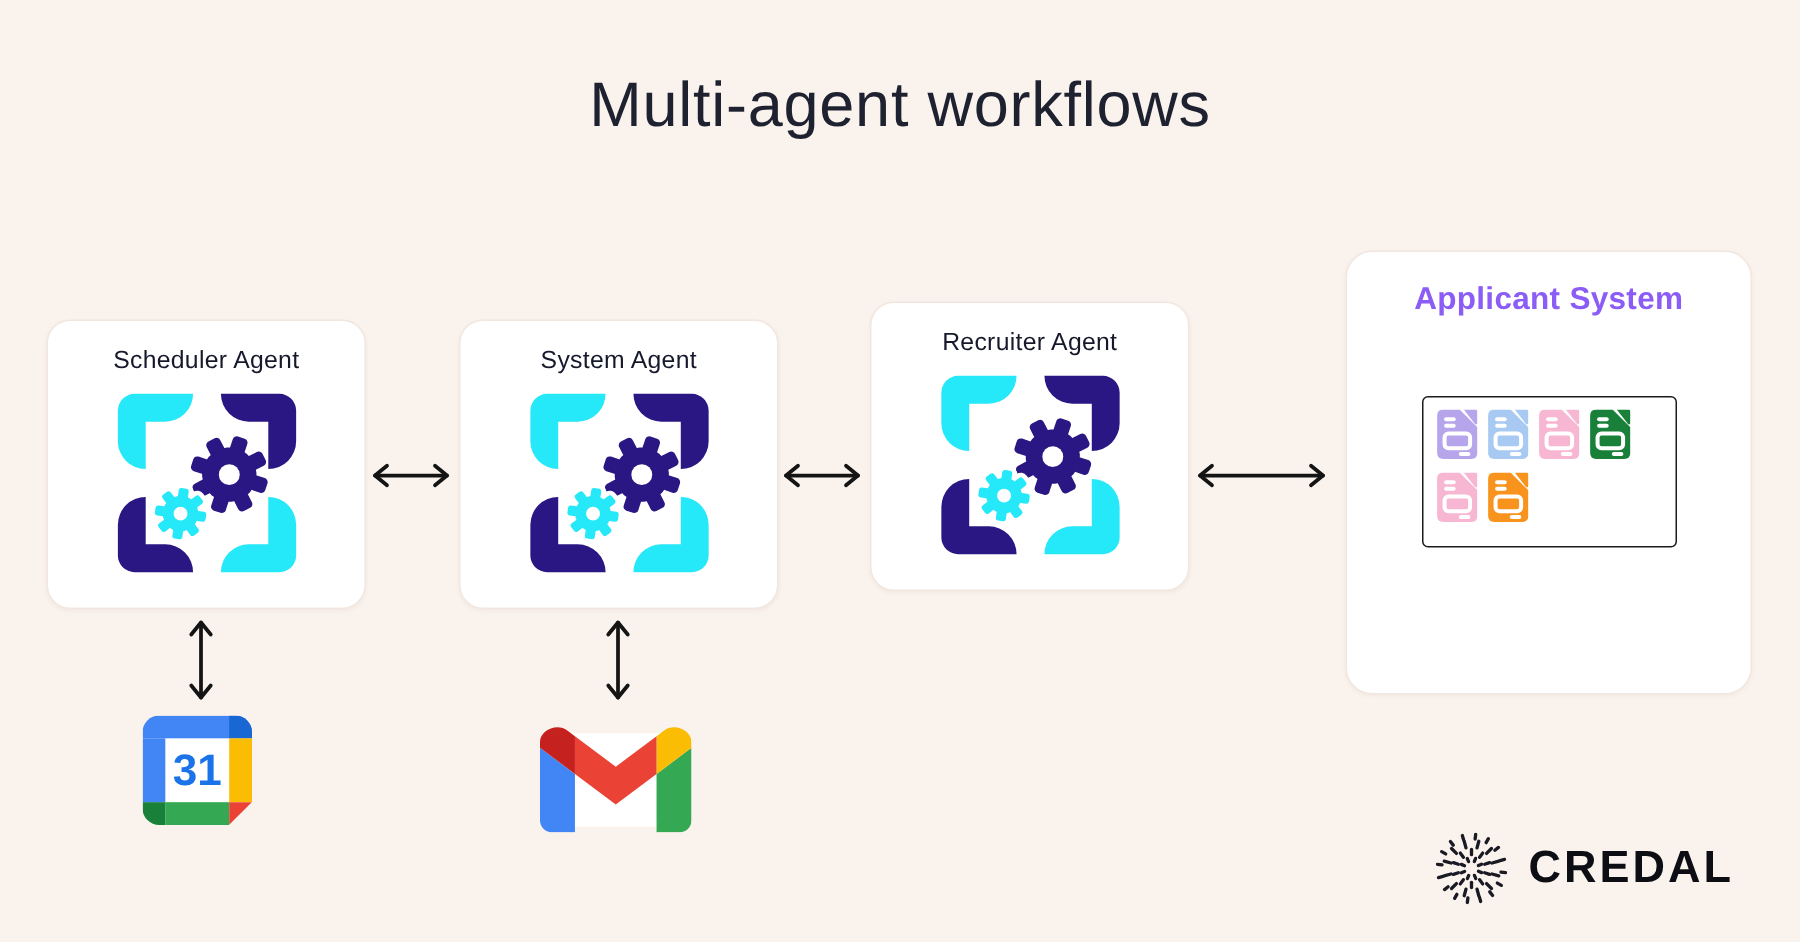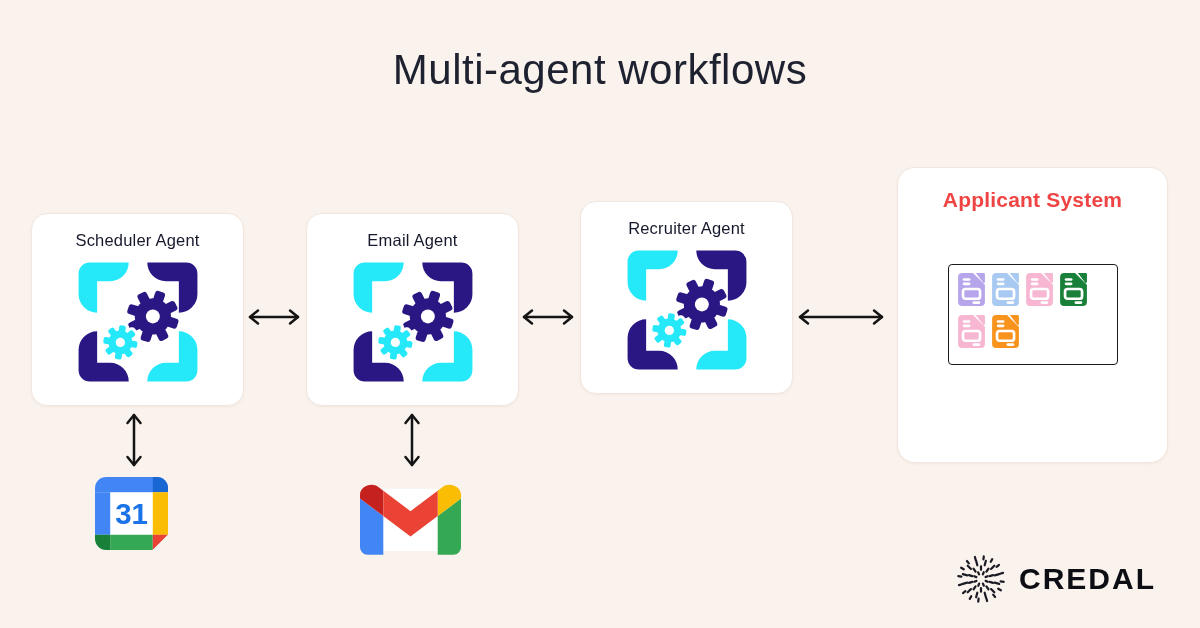--- a/index.html
+++ b/index.html
@@ -25,21 +25,21 @@
   .agent-card{width:213px;height:193px;display:flex;flex-direction:column;align-items:center;}
   .agent-card .agent-label{
     margin-top:17px;font-size:16.5px;font-weight:500;letter-spacing:.2px;
     color:#16192c;
     text-align:center;
   }
   .agent-card svg.agent-icon{margin-top:7px;}
   .applicant-card{left:897px;top:167px;width:271px;height:296px;border-radius:18px;}
   .applicant-title{
     margin:20px 0 0 0;text-align:center;font-size:21px;font-weight:700;
-    letter-spacing:.2px;color:#ef4444;
+    letter-spacing:.2px;color:#8b5cf6;
   }
   .docs-frame{
     position:absolute;left:50px;top:96px;width:170px;height:101px;
     border:1.3px solid #1b1b1b;border-radius:4px;background:#fff;
     box-sizing:border-box;padding:8px 0 0 9px;
   }
   .docs-grid{display:flex;flex-wrap:wrap;column-gap:7px;row-gap:9px;width:143px;}
   .doc{width:27px;height:33px;display:block;}
   .arrow{position:absolute;}
   .arrow line,.arrow polyline{
@@ -93,21 +93,21 @@
   <h1 class="page-title">Multi-agent workflows</h1>
 
   <section class="card agent-card" style="left:31px;top:213px;">
     <div class="agent-label">Scheduler Agent</div>
     <svg class="agent-icon" width="130" height="130" viewBox="0 0 140 140">
         <use href="#agent-gears"></use>
       </svg>
   </section>
 
   <section class="card agent-card" style="left:306px;top:213px;">
-    <div class="agent-label">Email Agent</div>
+    <div class="agent-label">System Agent</div>
     <svg class="agent-icon" width="130" height="130" viewBox="0 0 140 140">
         <use href="#agent-gears"></use>
       </svg>
   </section>
 
   <section class="card agent-card" style="left:580px;top:201px;">
     <div class="agent-label">Recruiter Agent</div>
     <svg class="agent-icon" width="130" height="130" viewBox="0 0 140 140">
         <use href="#agent-gears"></use>
       </svg>

